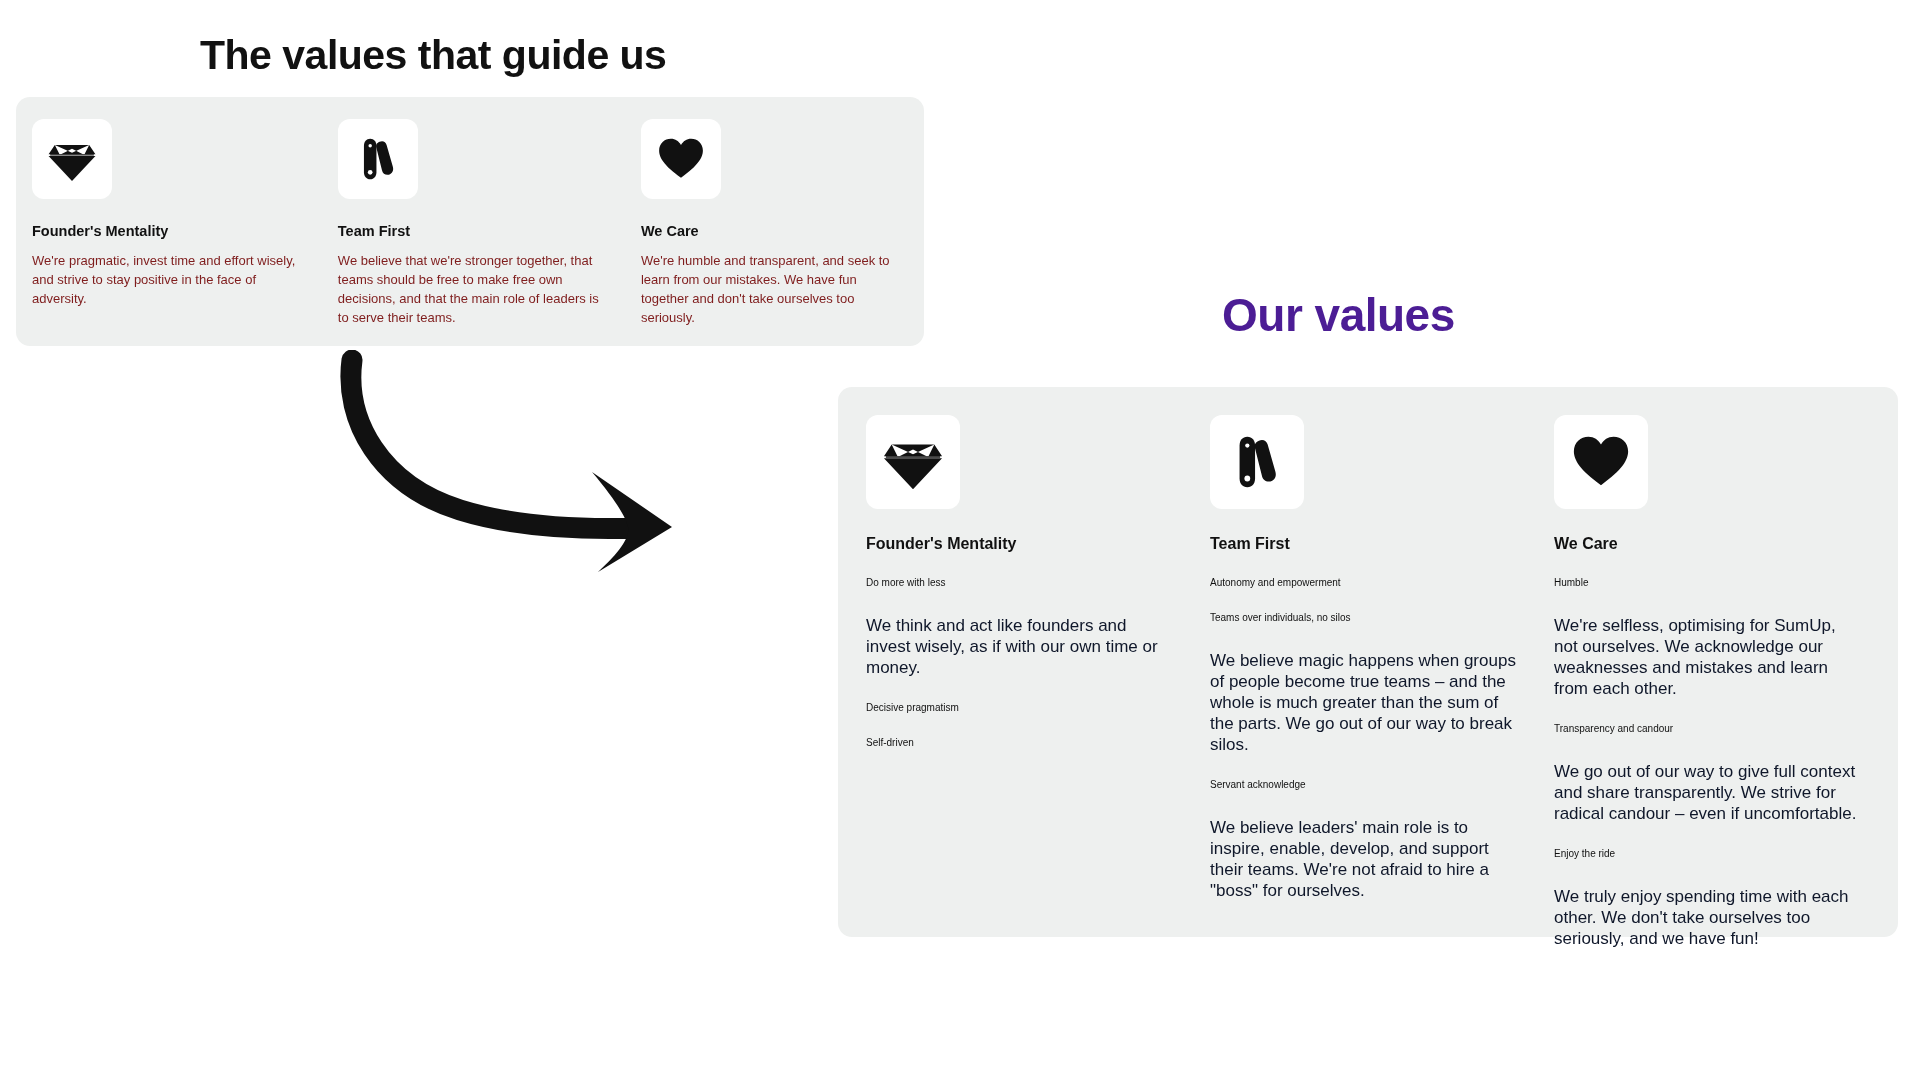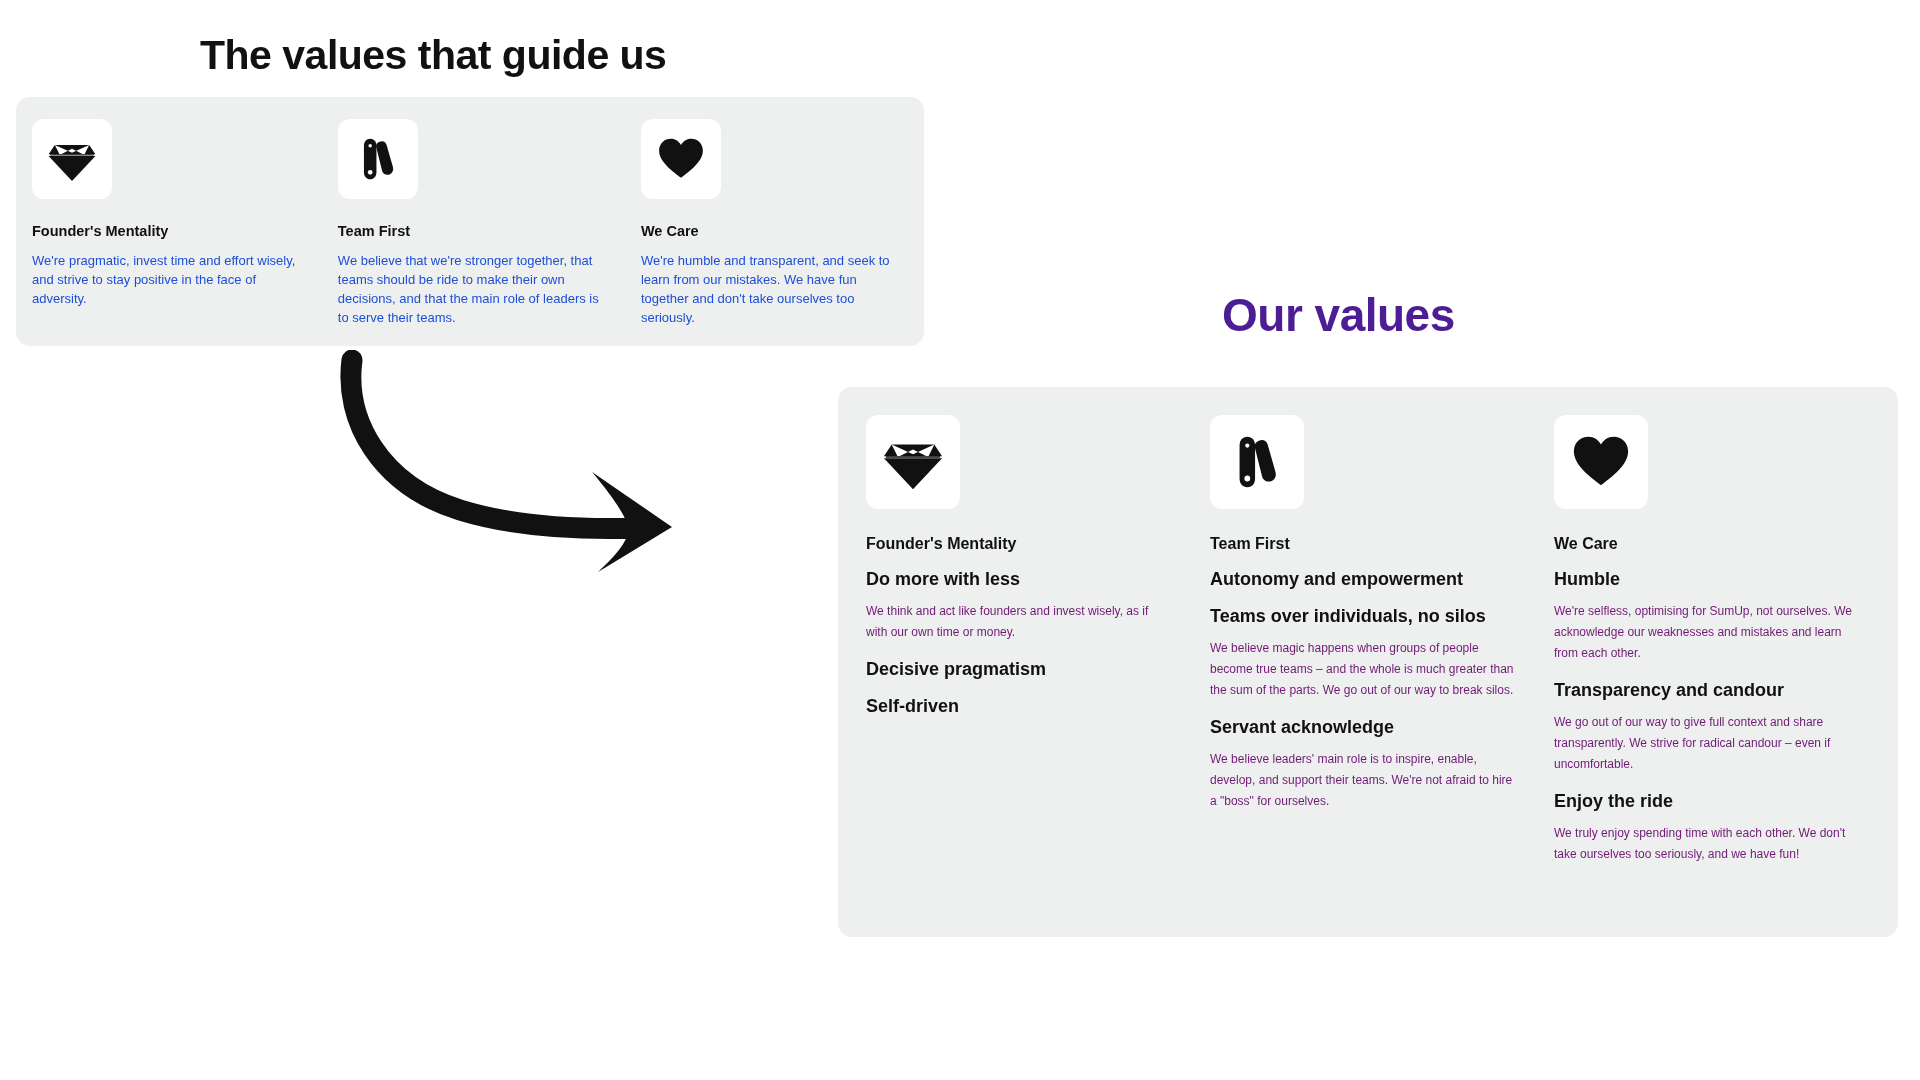--- a/index.html
+++ b/index.html
@@ -64,21 +64,21 @@
   .panel-a .col-title {
     margin-top: 24px;
     font-size: 14.5px;
     font-weight: bold;
     color: #111111;
   }
   .panel-a .col-body {
     margin-top: 12px;
     font-size: 13px;
     line-height: 19px;
-    color: #1d4ed8;
+    color: #7f1d1d;
   }
 
   
   .arrow {
     position: absolute;
     left: 340px;
     top: 350px;
     width: 420px;
     height: 230px;
   }
@@ -122,30 +122,30 @@
   }
   .icon-tile-lg svg { width: 62px; height: 62px; display: block; }
 
   .panel-b .col-title {
     margin-top: 26px;
     font-size: 16px;
     font-weight: bold;
     color: #111111;
   }
   .panel-b .sub-title {
-    margin-top: 16px;
-    font-size: 18px;
-    font-weight: bold;
+    margin-top: 24px;
+    font-size: 10px;
+    font-weight: normal;
     color: #111111;
   }
   .panel-b .sub-body {
-    margin-top: 11px;
-    font-size: 12px;
+    margin-top: 27px;
+    font-size: 17px;
     line-height: 21px;
-    color: #701a75;
+    color: #0f172a;
   }
 </style>
 </head>
 <body>
 
 <div class="stage">
 
   <div class="panel-a-title">The values that guide us</div>
 
   <div class="panel-a">
@@ -169,21 +169,21 @@
           <span>
             <svg viewBox="0 0 64 64" aria-hidden="true">
               <path fill="#111111" d="M22 6 c5 0 8 4 8 9 v34 c0 5-3 9-8 9 s-8-4-8-9 V15 c0-5 3-9 8-9 z"></path>
               <path fill="#111111" d="M34 10 c4-2 8 0 9 4 l8 28 c1.4 5-1 9-5 10 s-8-1-9-6 l-7-28 c-1-4 0-6 4-8 z"></path>
               <circle cx="22" cy="49" r="3" fill="#ffffff"></circle>
               <circle cx="22" cy="15" r="2.2" fill="#ffffff"></circle>
             </svg>
           </span>
         </div>
         <div class="col-title">Team First</div>
-        <div class="col-body">We believe that we're stronger together, that teams should be ride to make their own decisions, and that the main role of leaders is to serve their teams.</div>
+        <div class="col-body">We believe that we're stronger together, that teams should be free to make free own decisions, and that the main role of leaders is to serve their teams.</div>
       </div>
 
       <div class="col">
         <div class="icon-tile-sm">
           <span>
             <svg viewBox="0 0 64 64" aria-hidden="true">
               <path fill="#111111" d="M32 56 C10 40 4 30 4 21 C4 12 11 6 19 6 c6 0 10 3 13 8 c3-5 7-8 13-8 c8 0 15 6 15 15 c0 9-6 19-28 35z"></path>
             </svg>
           </span>
         </div>

